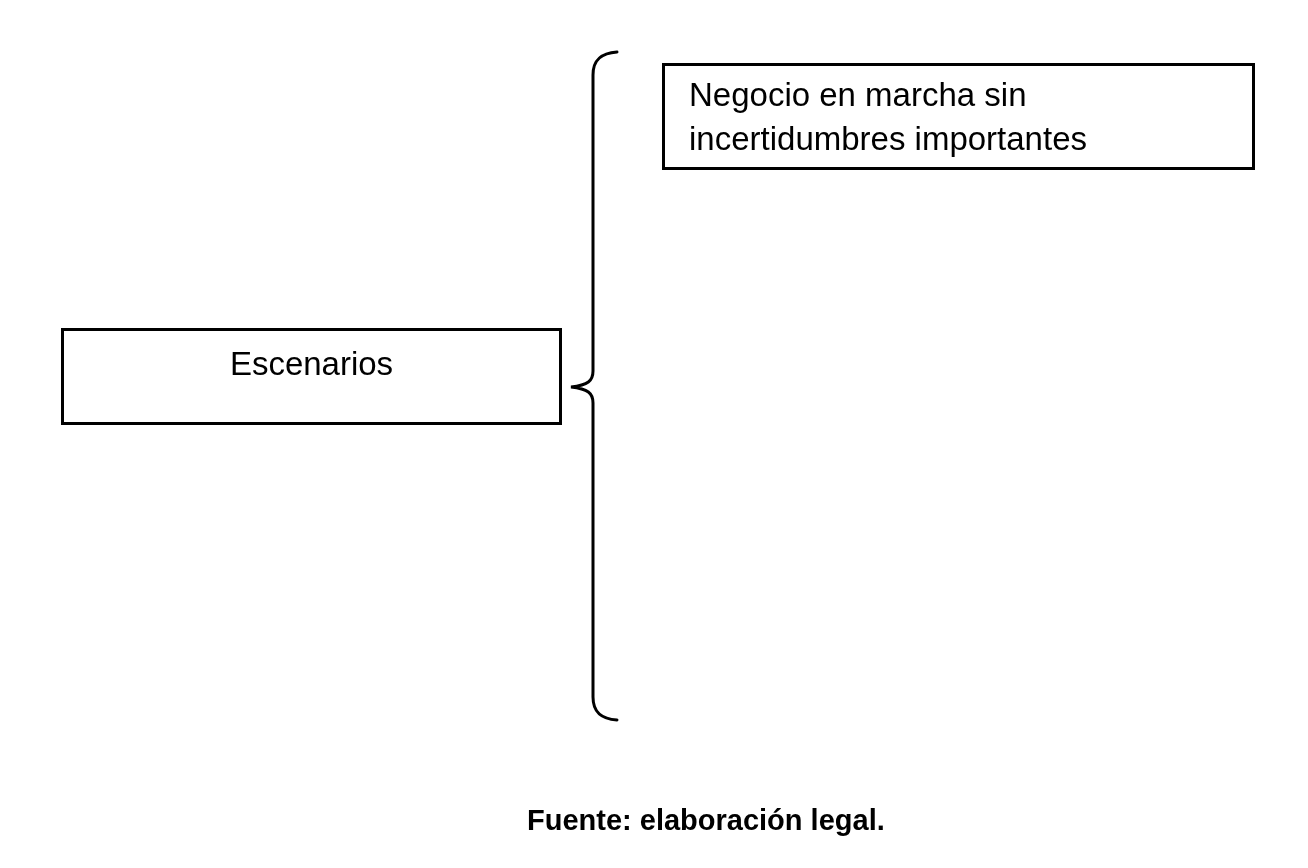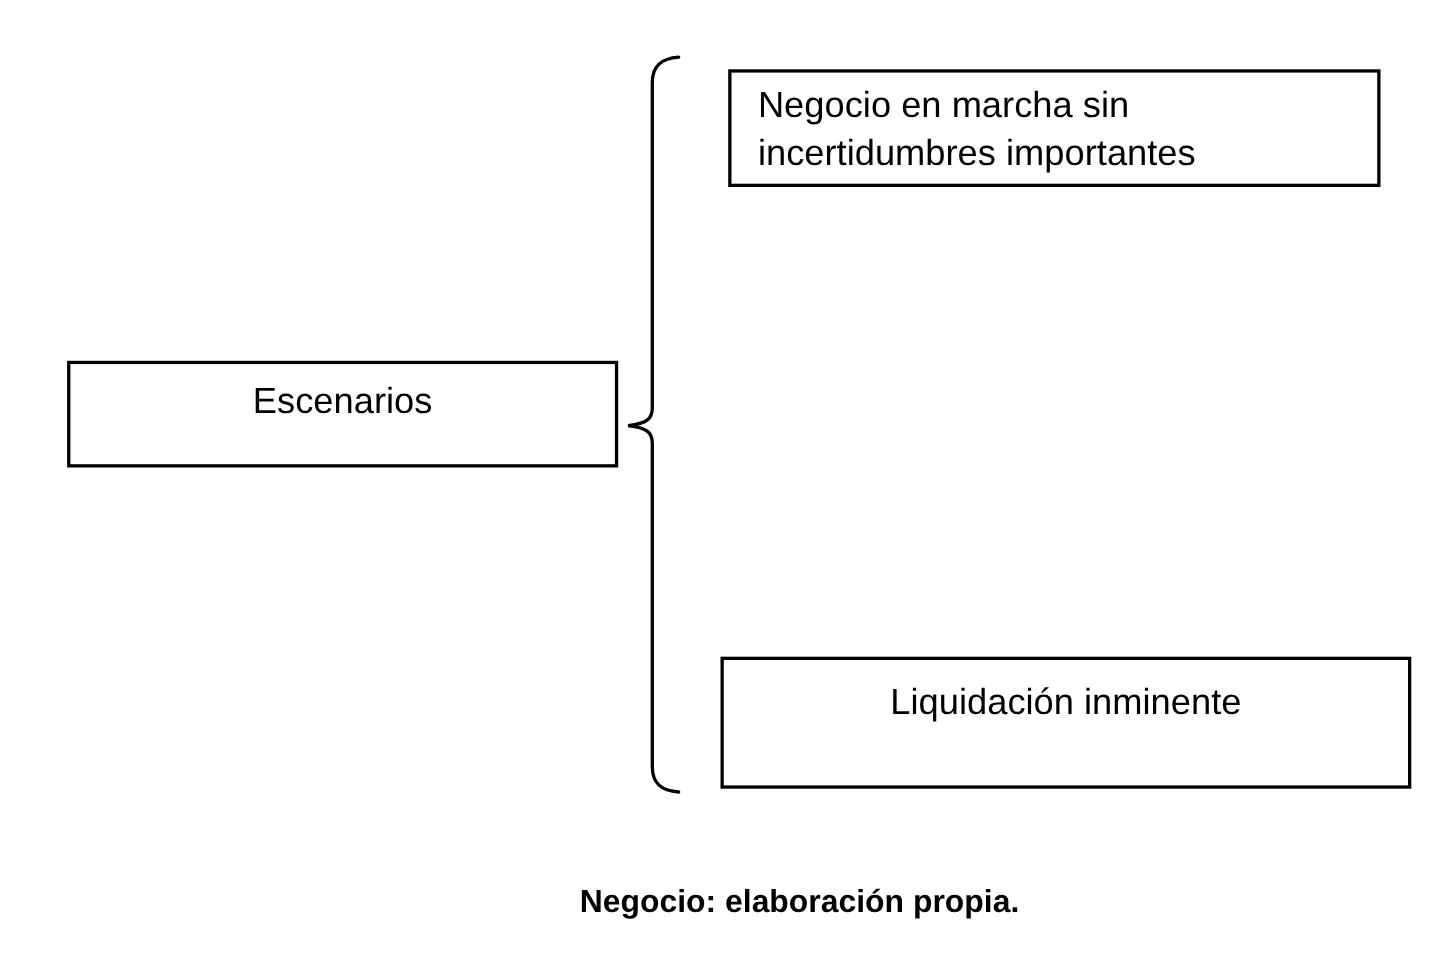--- a/index.html
+++ b/index.html
@@ -66,19 +66,16 @@
              L 33 657
              C 33 673, 42 679, 57 680" fill="none" stroke="#000000" stroke-width="3" stroke-linecap="round"></path>
   </svg>
 
   <div class="dbox center-v" style="left:662px; top:63px; width:593px; height:107px;">
     <span>Negocio en marcha sin incertidumbres importantes</span>
   </div>
 
 
 
-  <div class="dbox" style="left:655px; top:597px; width:628px; height:120px; padding-top:16px;">
-    <span>Liquidación inminente</span>
-  </div>
 
-  <div class="caption">Negocio: elaboración propia.</div>
+  <div class="caption">Fuente: elaboración legal.</div>
 
 </div>
 
 </body></html>

